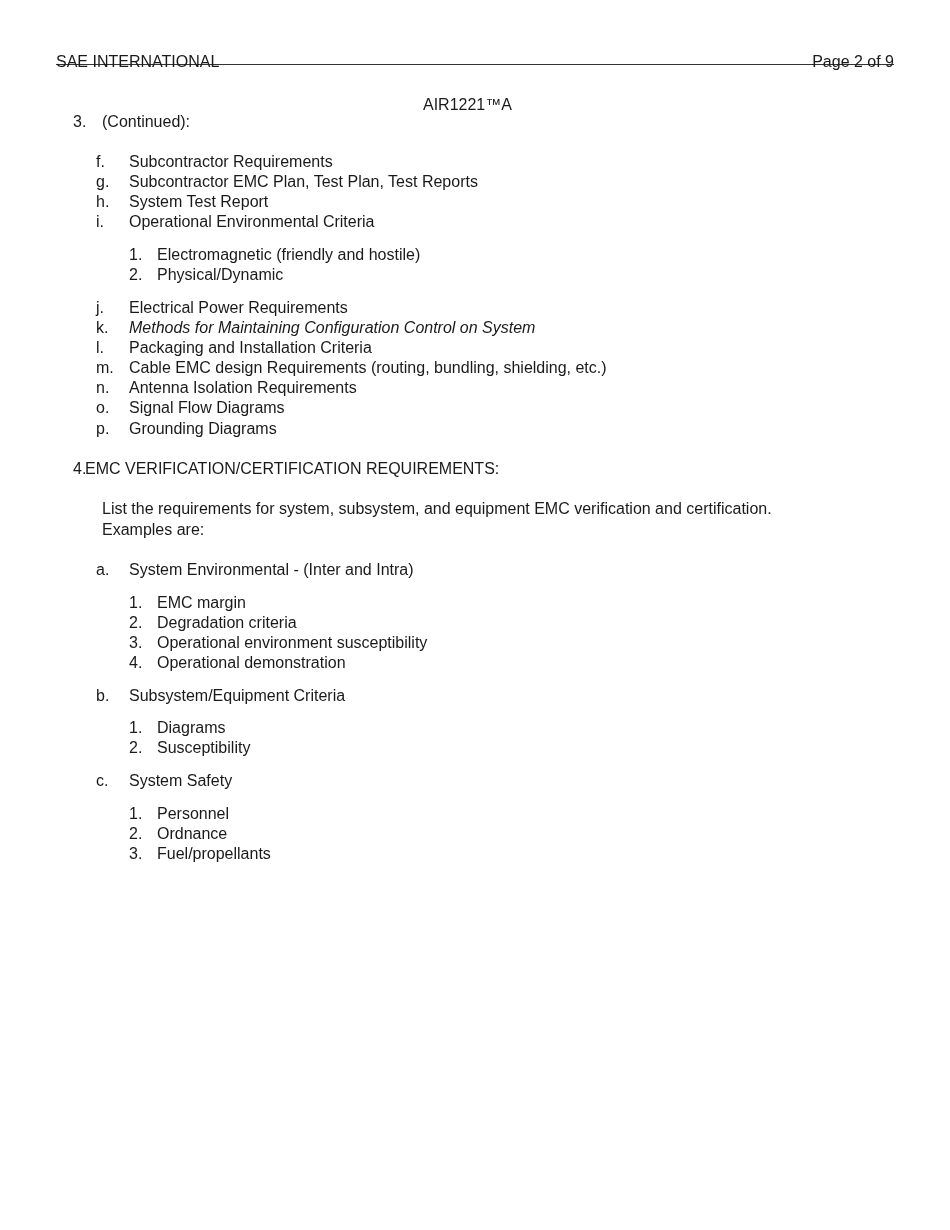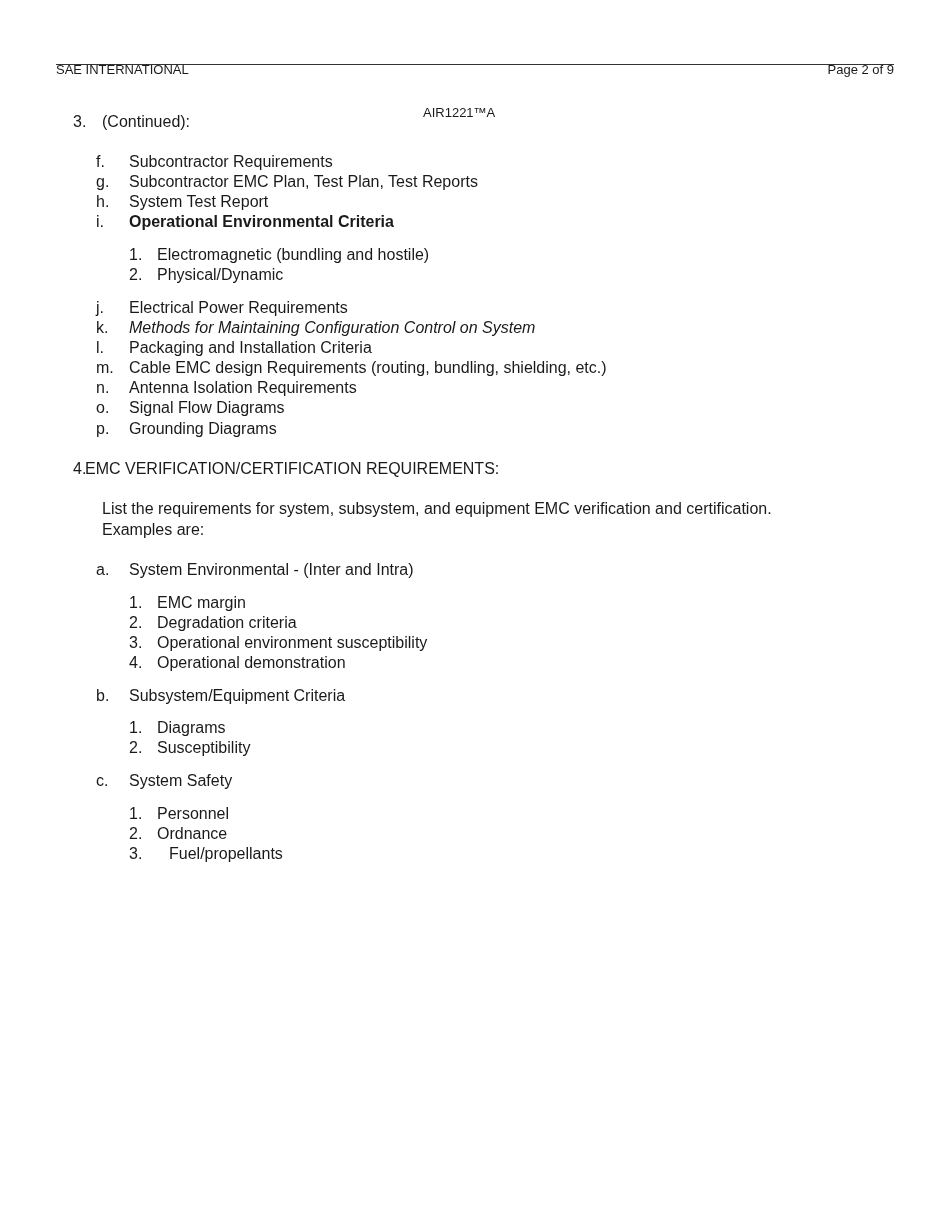--- a/index.html
+++ b/index.html
@@ -1,20 +1,20 @@
 <!DOCTYPE html>
 <html><head>
 <meta charset="utf-8">
 <style>
   html, body { margin: 0; padding: 0; background: #ffffff; }
   body { width: 950px; height: 1230px; position: relative; overflow: hidden;
          font-family: "Liberation Sans", sans-serif; color: #1a1a1a; font-size: 16px; }
   .header { position: absolute; left: 56px; top: 43px; width: 838px; height: 21px;
             border-bottom: 1.5px solid #333; }
-  .header span { position: absolute; top: 16px; font-size: 13px; line-height: 21px; white-space: nowrap; }
+  .header span { position: absolute; top: 8px; font-size: 16px; line-height: 21px; white-space: nowrap; }
   .h-left { left: 0; }
   .h-center { left: 367px; margin-top: 43px; }
   .h-right { right: 0; }
   .line { position: absolute; white-space: nowrap; font-size: 16px; line-height: 20px; }
   .mk { position: absolute; }
 </style>
 </head>
 <body>
 
 <div class="header">
@@ -35,25 +35,25 @@
 <div class="line" style="top:172px;left:96px;">
   <span>g.</span>
   <span class="mk" style="left:33px;">Subcontractor EMC Plan, Test Plan, Test Reports</span>
 </div>
 <div class="line" style="top:192px;left:96px;">
   <span>h.</span>
   <span class="mk" style="left:33px;">System Test Report</span>
 </div>
 <div class="line" style="top:212px;left:96px;">
   <span>i.</span>
-  <span class="mk" style="left:33px;font-weight:bold;">Operational Environmental Criteria</span>
+  <span class="mk" style="left:33px;">Operational Environmental Criteria</span>
 </div>
 <div class="line" style="top:245px;left:129px;">
   <span>1.</span>
-  <span class="mk" style="left:28px;">Electromagnetic (bundling and hostile)</span>
+  <span class="mk" style="left:28px;">Electromagnetic (friendly and hostile)</span>
 </div>
 <div class="line" style="top:265px;left:129px;">
   <span>2.</span>
   <span class="mk" style="left:28px;">Physical/Dynamic</span>
 </div>
 
 <div class="line" style="top:298px;left:96px;">
   <span>j.</span>
   <span class="mk" style="left:33px;">Electrical Power Requirements</span>
 </div>
@@ -130,14 +130,14 @@
 <div class="line" style="top:804px;left:129px;">
   <span>1.</span>
   <span class="mk" style="left:28px;">Personnel</span>
 </div>
 <div class="line" style="top:824px;left:129px;">
   <span>2.</span>
   <span class="mk" style="left:28px;">Ordnance</span>
 </div>
 <div class="line" style="top:844px;left:129px;">
   <span>3.</span>
-  <span class="mk" style="left:40px;text-align:center;">Fuel/propellants</span>
+  <span class="mk" style="left:28px;text-align:center;">Fuel/propellants</span>
 </div>
 
 </body></html>

